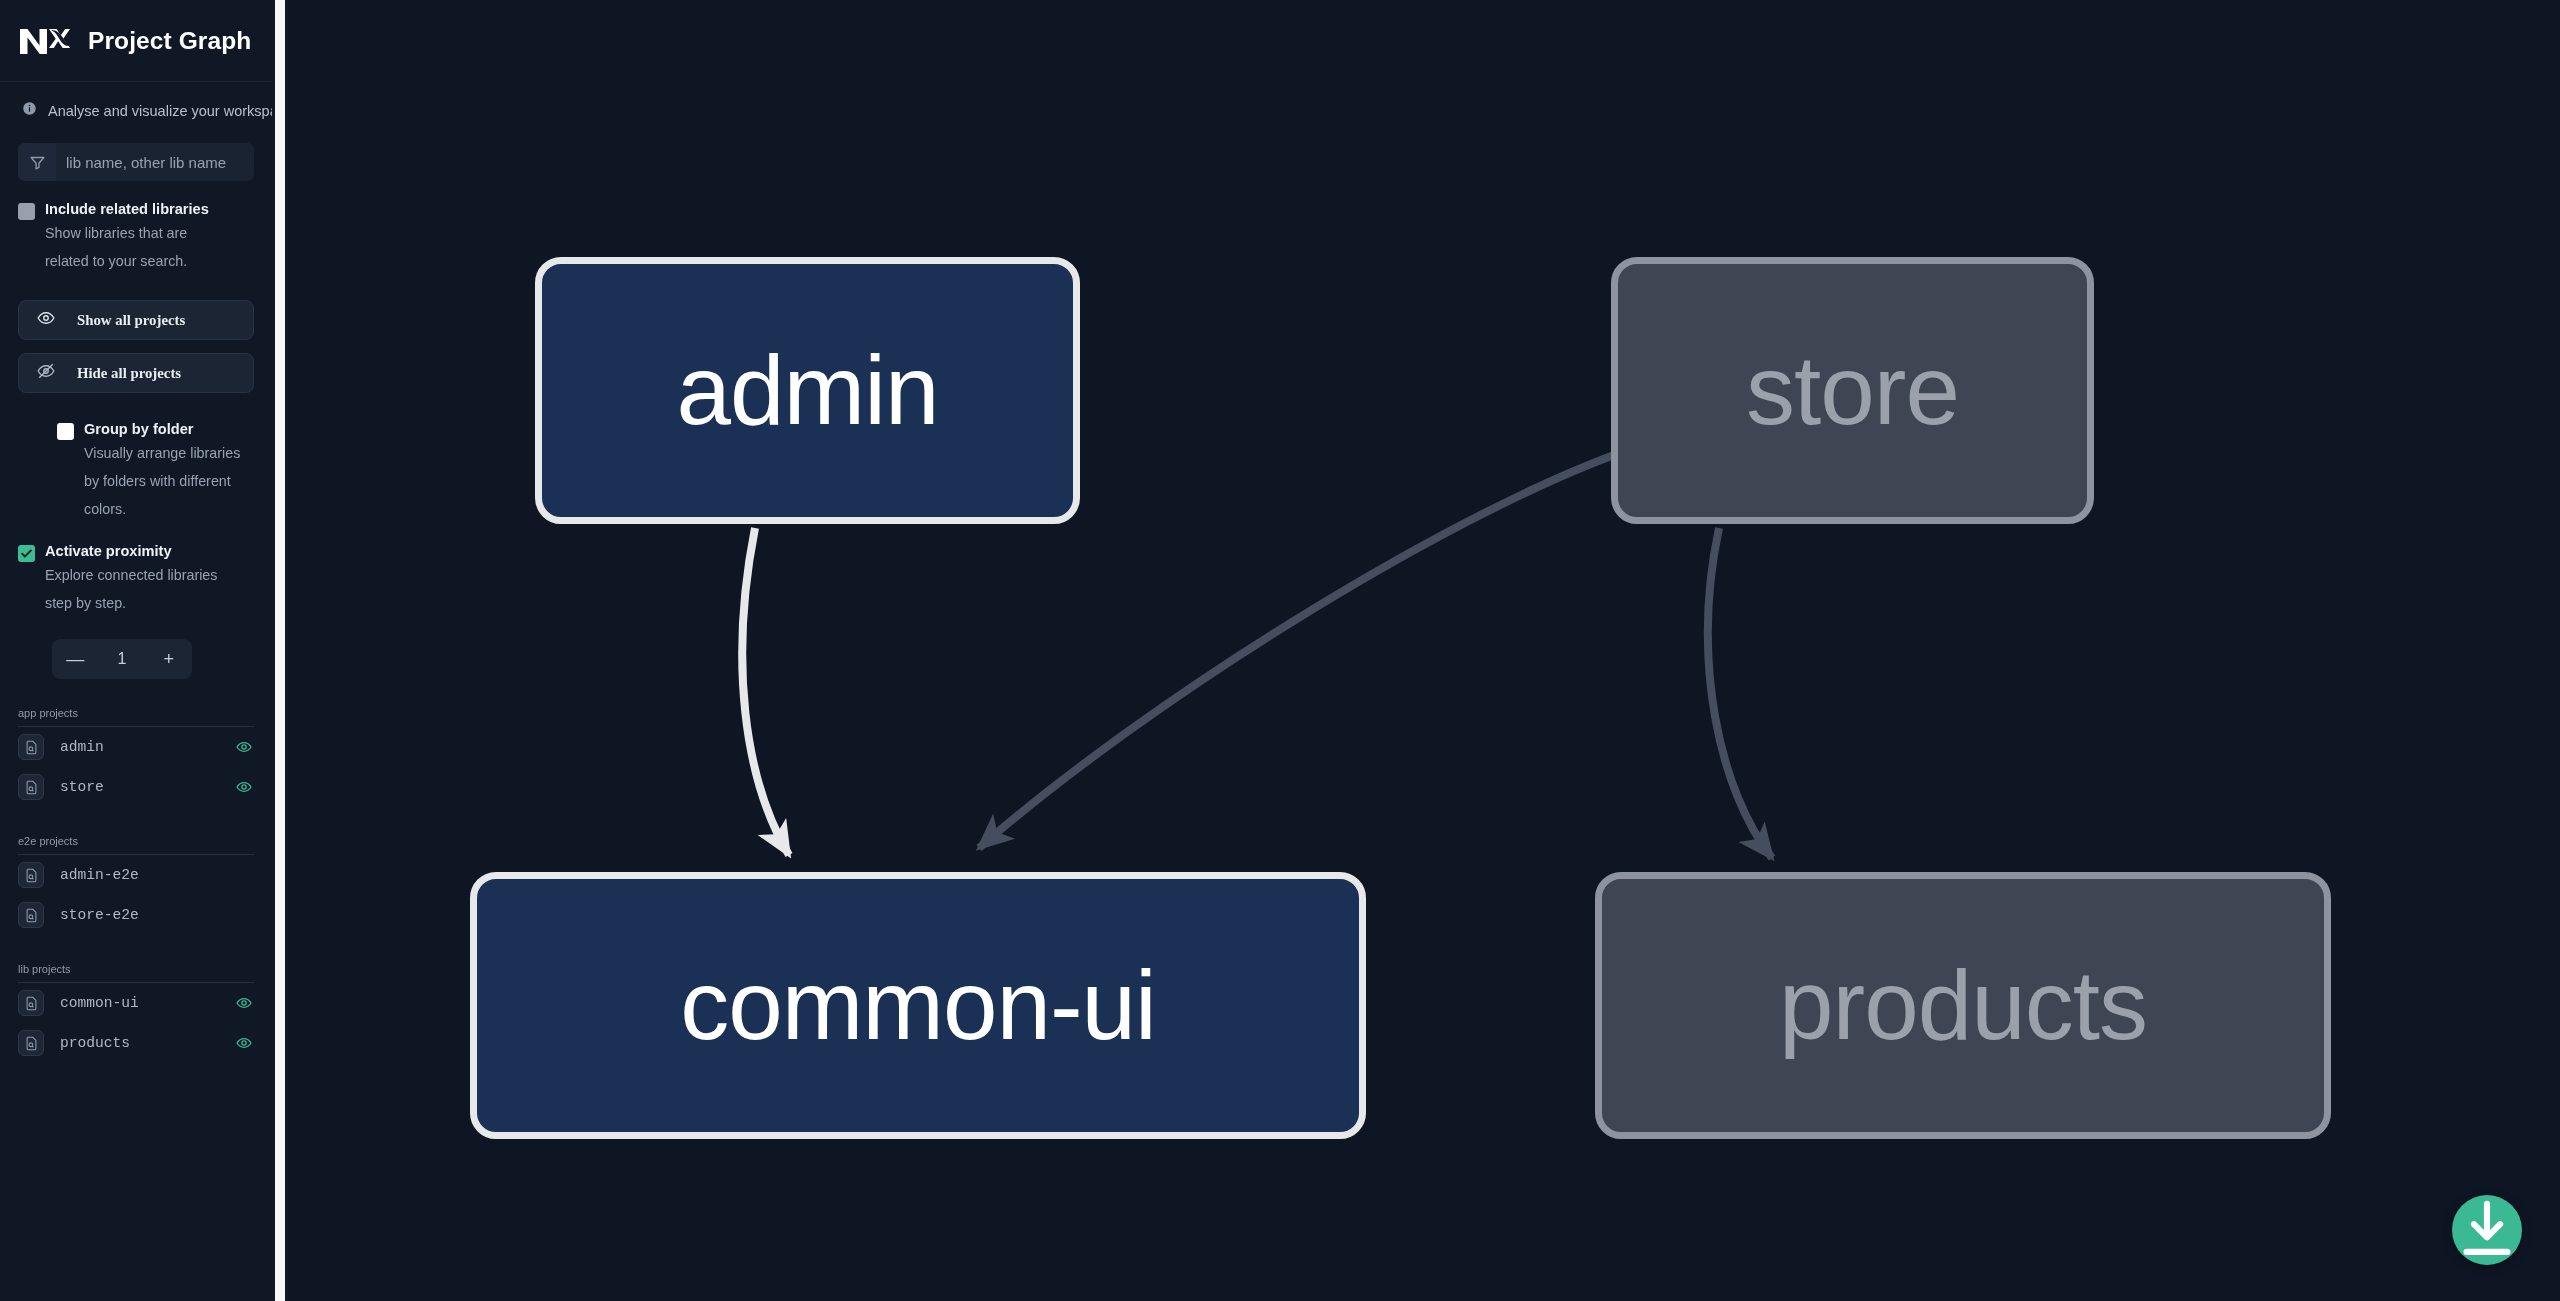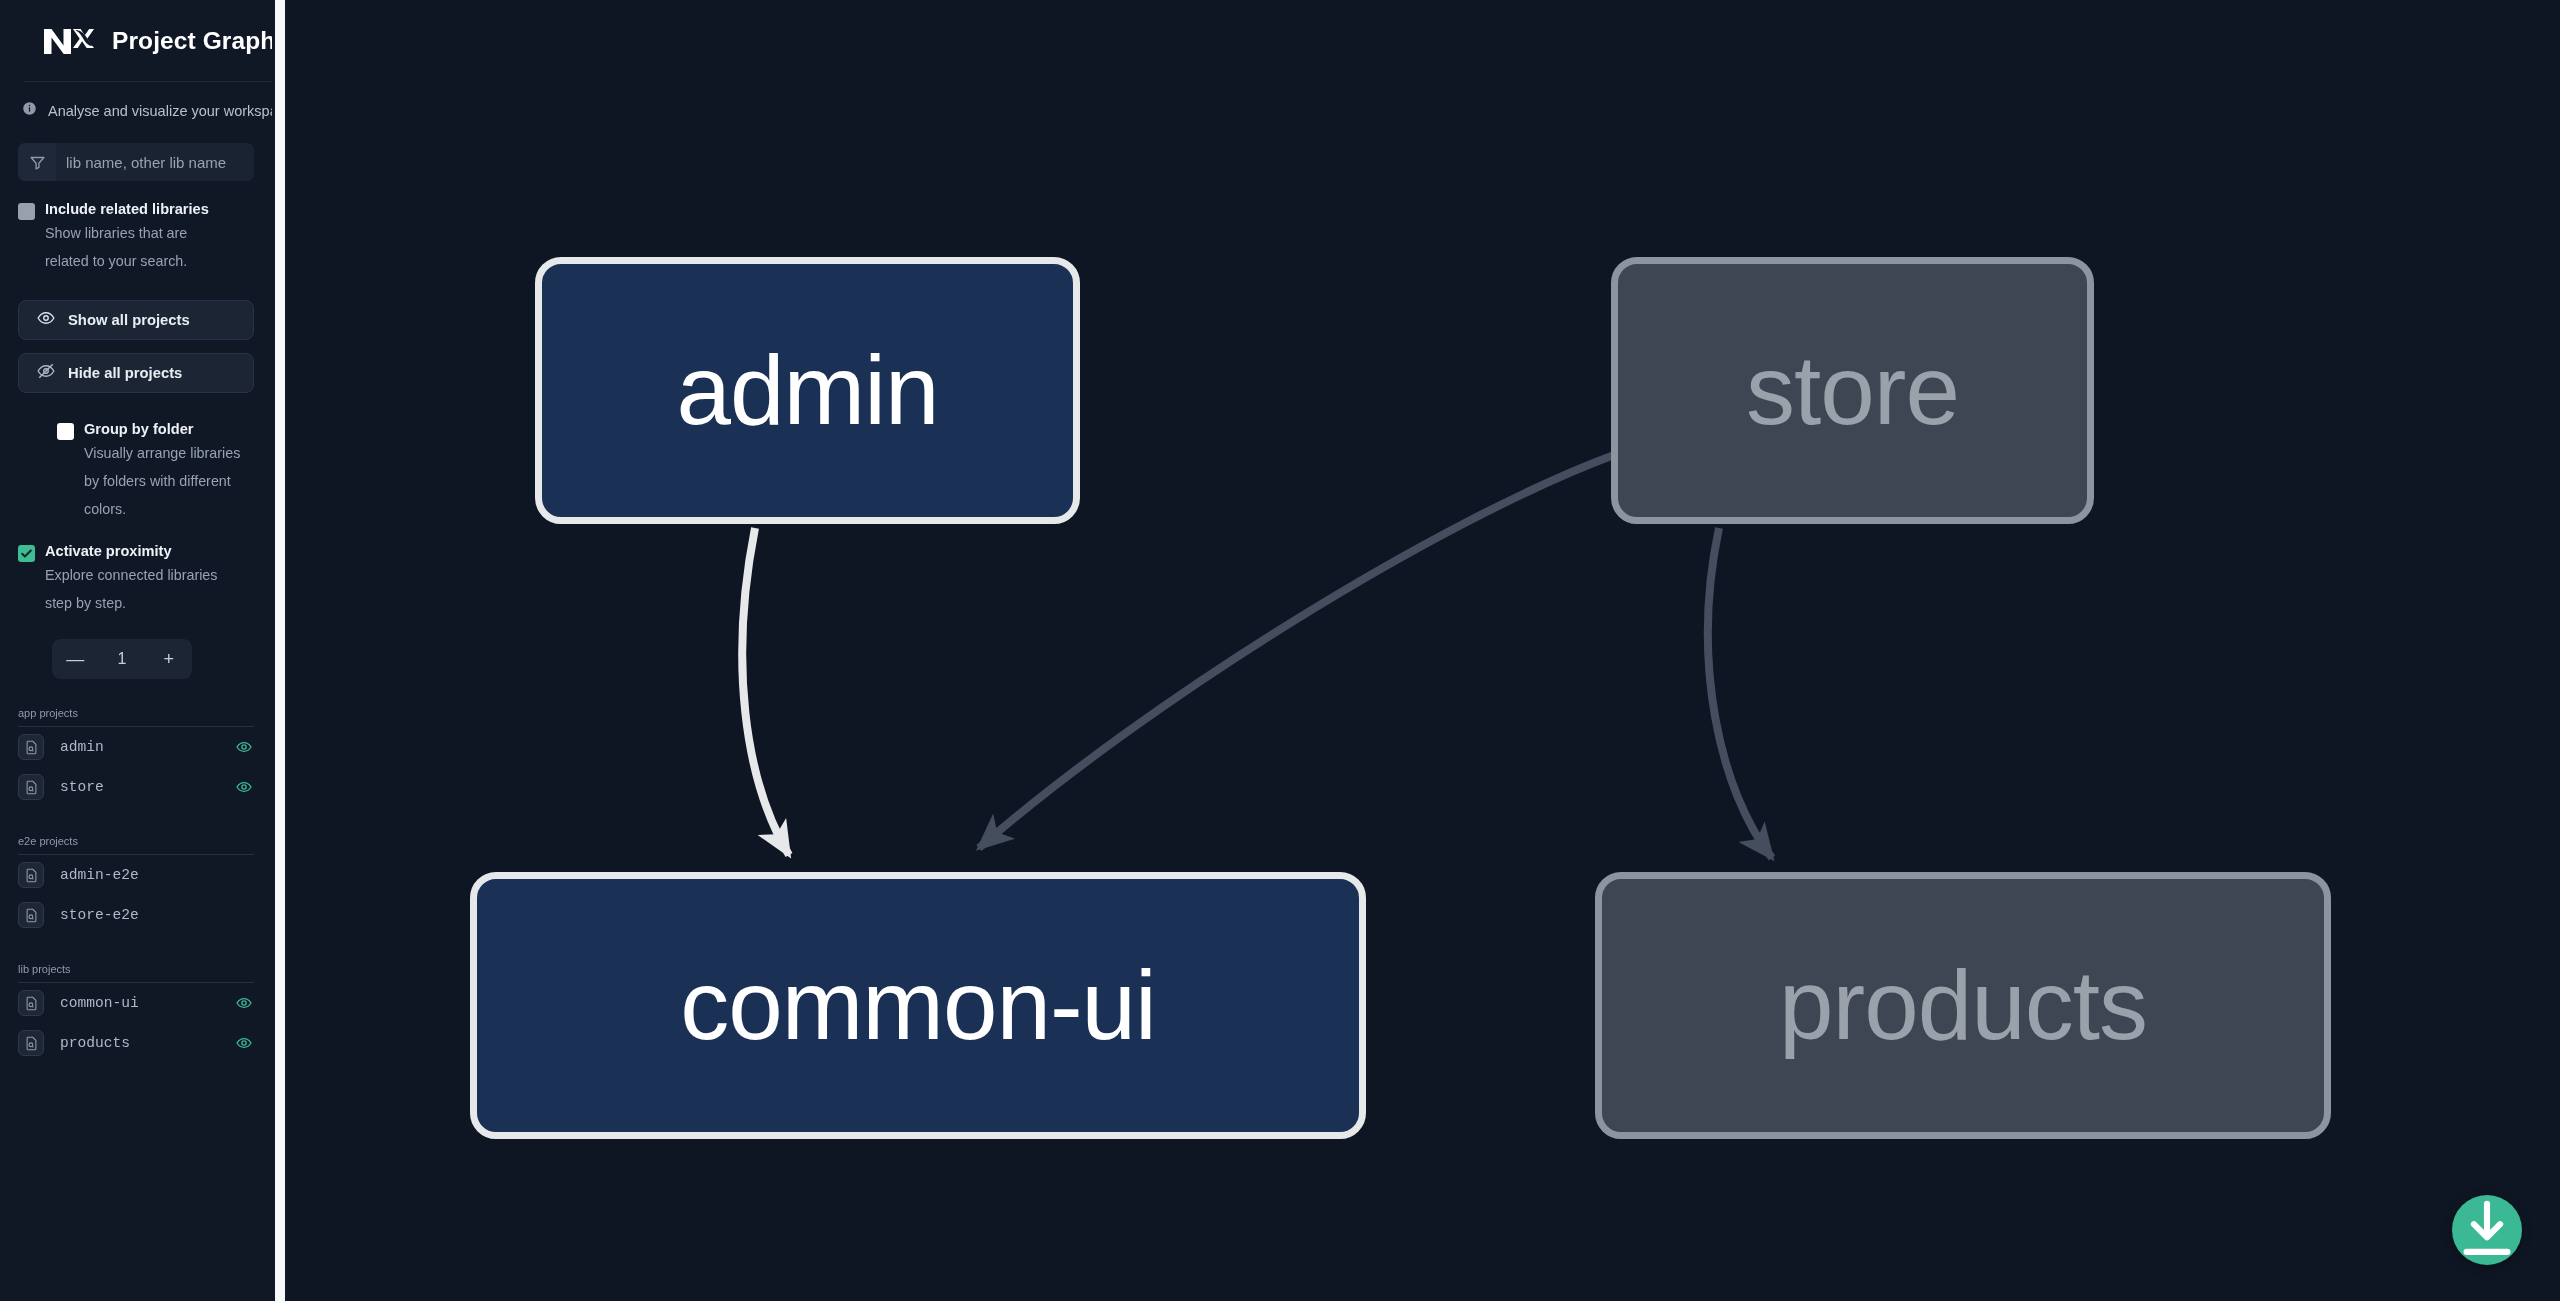--- a/index.html
+++ b/index.html
@@ -29,21 +29,20 @@
     flex-direction: column;
     overflow: hidden;
   }
   .sidebar-header {
     height: 82px;
     display: flex;
     align-items: center;
     padding: 0 0 0 18px;
     border-bottom: 1px solid #1d2736;
     gap: 18px;
-    margin-left: 24px;
   }
   .nx-logo {
     width: 52px;
     height: 46px;
     flex: 0 0 52px;
     display: flex;
     align-items: center;
     justify-content: center;
   }
   .app-title {
@@ -128,23 +127,24 @@
 
   .pill-btn {
     margin: 0 18px;
     margin-top: 13px;
     height: 40px;
     background: #1b2534;
     border: 1px solid #27334a;
     border-radius: 8px;
     display: flex;
     align-items: center;
-    gap: 13px;
+    gap: 22px;
     padding-left: 18px;
     cursor: pointer;
+    font-family: Liberation Serif, serif;
   }
   .pill-btn.first { margin-top: 25px; }
   .pill-label {
     color: #e9eef4;
     font-size: 14.8px;
     font-weight: bold;
   }
 
   .stepper {
     margin: 22px 18px 0 18px;

